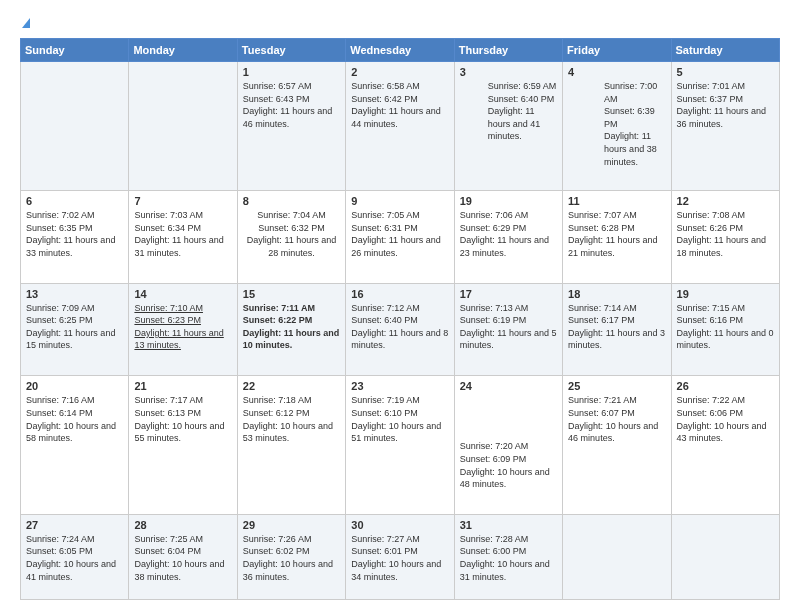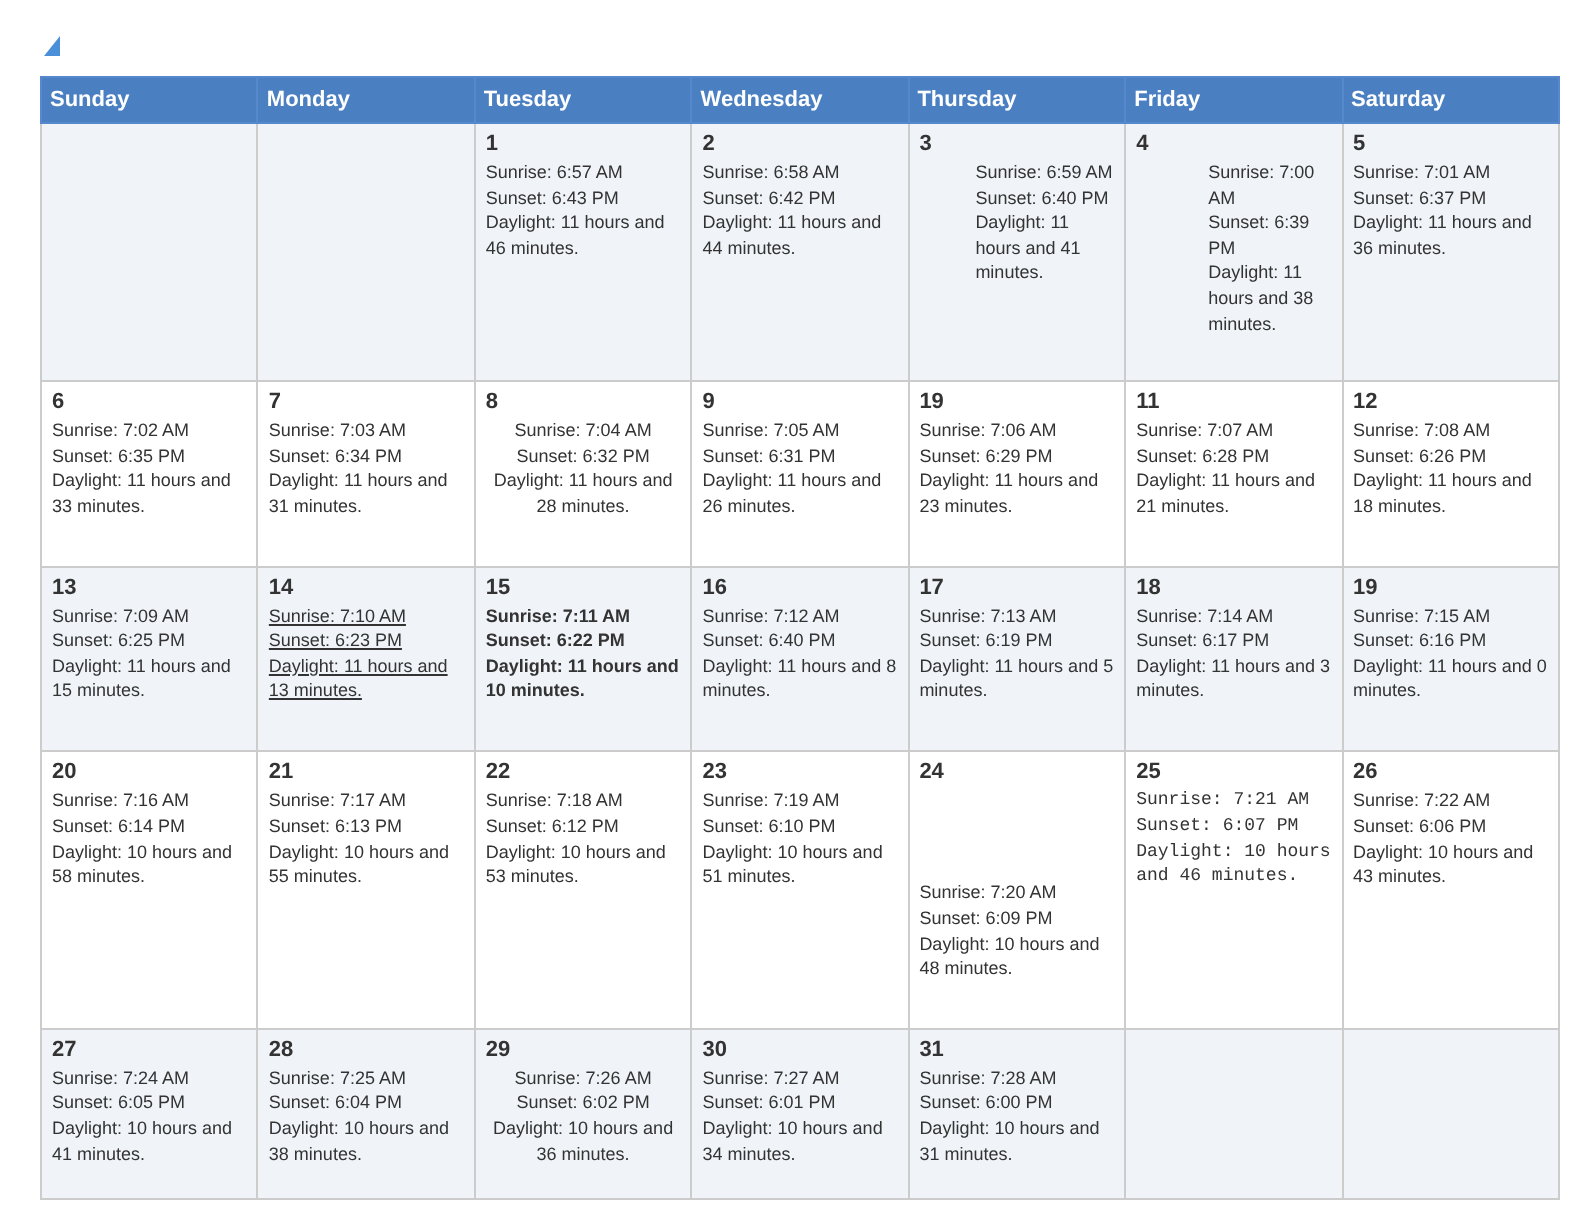--- a/index.html
+++ b/index.html
@@ -268,21 +268,21 @@
 Daylight: 10 hours and 51 minutes.</div>
           </td>
           <td>
             <div class="day-num">24</div>
             <div class="day-detail" style="white-space: pre-line; margin-top: 48px;">Sunrise: 7:20 AM
 Sunset: 6:09 PM
 Daylight: 10 hours and 48 minutes.</div>
           </td>
           <td>
             <div class="day-num">25</div>
-            <div class="day-detail" style="white-space: pre-line; font-family: Liberation Mono, monospace;">Sunrise: 7:21 AM
+            <div class="day-detail" style="white-space: pre-line;">Sunrise: 7:21 AM
 Sunset: 6:07 PM
 Daylight: 10 hours and 46 minutes.</div>
           </td>
           <td>
             <div class="day-num">26</div>
             <div class="day-detail" style="white-space: pre-line;">Sunrise: 7:22 AM
 Sunset: 6:06 PM
 Daylight: 10 hours and 43 minutes.</div>
           </td>
         </tr>
@@ -294,21 +294,21 @@
 Daylight: 10 hours and 41 minutes.</div>
           </td>
           <td>
             <div class="day-num">28</div>
             <div class="day-detail" style="white-space: pre-line;">Sunrise: 7:25 AM
 Sunset: 6:04 PM
 Daylight: 10 hours and 38 minutes.</div>
           </td>
           <td>
             <div class="day-num">29</div>
-            <div class="day-detail" style="white-space: pre-line; text-align: center;">Sunrise: 7:26 AM
+            <div class="day-detail" style="white-space: pre-line;">Sunrise: 7:26 AM
 Sunset: 6:02 PM
 Daylight: 10 hours and 36 minutes.</div>
           </td>
           <td>
             <div class="day-num">30</div>
             <div class="day-detail" style="white-space: pre-line;">Sunrise: 7:27 AM
 Sunset: 6:01 PM
 Daylight: 10 hours and 34 minutes.</div>
           </td>
           <td>

